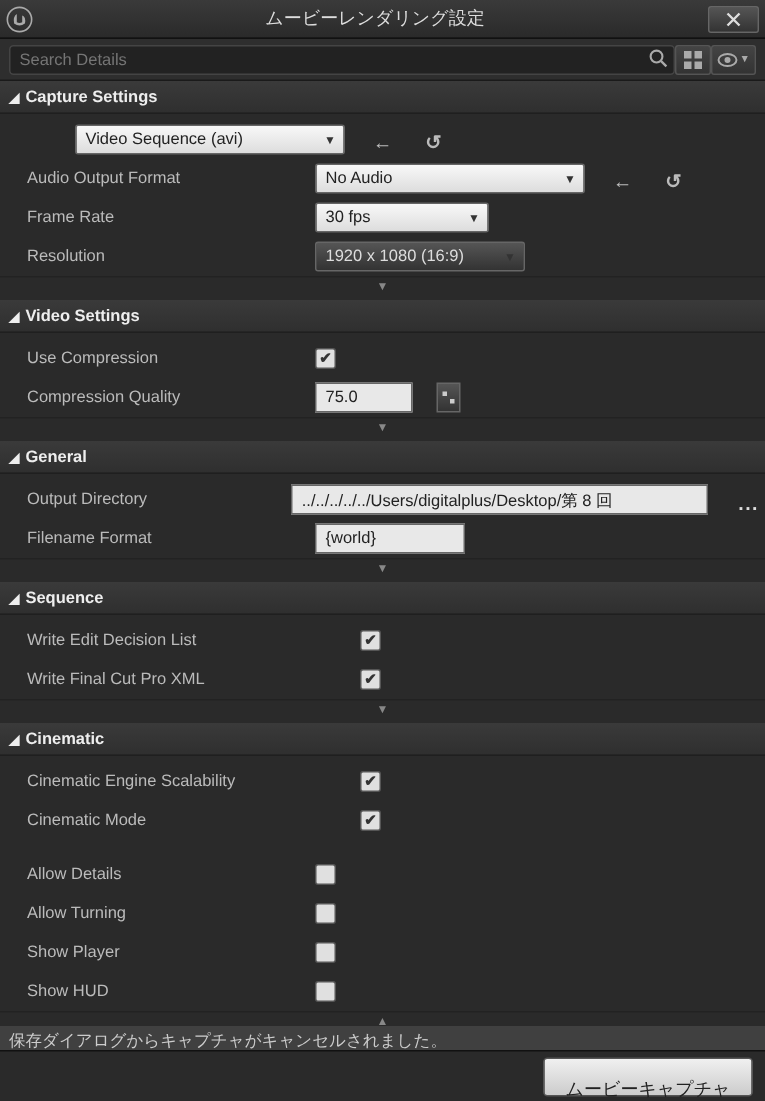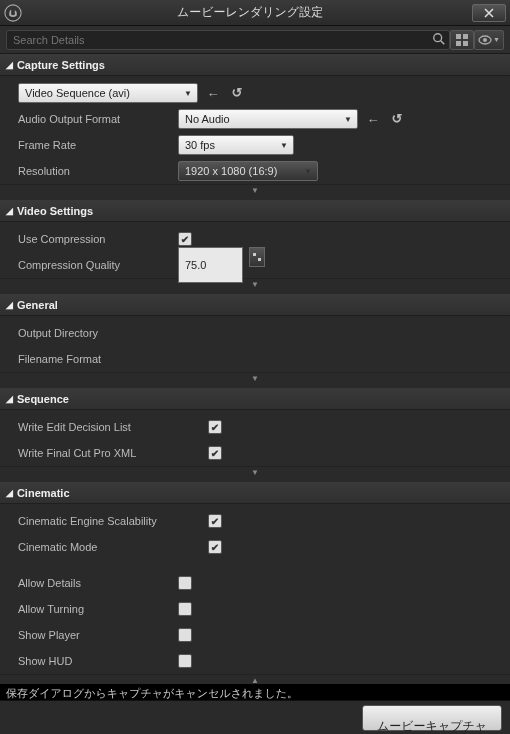--- a/index.html
+++ b/index.html
@@ -22,46 +22,46 @@
   .scroll-area::-webkit-scrollbar { width: 10px; }
   .scroll-area::-webkit-scrollbar-track { background: #222; }
   .scroll-area::-webkit-scrollbar-thumb { background: #ccc; border-radius: 2px; }
 
   .section-header { height: 22px; background: linear-gradient(#3a3a3a,#2f2f2f); display: flex; align-items: center; padding: 0 6px; color: #eee; font-weight: bold; font-size: 11px; border-bottom: 1px solid #1f1f1f; cursor: pointer; }
   .section-header .arrow { margin-right: 4px; font-size: 9px; }
   .section-body { background: #2a2a2a; padding: 4px 0; }
 
   .row { display: flex; align-items: center; height: 26px; padding: 0 0 0 18px; }
   .row .label { width: 160px; color: #bbb; font-size: 11px; }
-  .row .ctrl { flex: 1; display: flex; align-items: flex-start; gap: 6px; }
+  .row .ctrl { flex: 1; display: flex; align-items: flex-end; gap: 16px; margin-left: 32px; }
 
   .dropdown { height: 20px; background: linear-gradient(#f8f8f8,#ddd); border: 1px solid #666; border-radius: 2px; color: #222; padding: 0 18px 0 6px; font-size: 11px; position: relative; display: flex; align-items: center; cursor: pointer; }
   .dropdown::after { content: "▼"; position: absolute; right: 5px; font-size: 8px; color: #333; }
   .dropdown.w180 { width: 180px; }
   .dropdown.w100 { width: 116px; }
 
-  .textbox { height: 36px; background: #e8e8e8; border: 1px solid #666; color: #222; padding: 0 6px; font-size: 11px; }
+  .textbox { height: 20px; background: #e8e8e8; border: 1px solid #666; color: #222; padding: 0 6px; font-size: 11px; }
   .textbox.w100 { width: 100px; }
   .textbox.w280 { width: 278px; }
   .textbox.w60 { width: 65px; }
 
   .checkbox { width: 14px; height: 14px; background: #e0e0e0; border: 1px solid #555; border-radius: 2px; display: flex; align-items: center; justify-content: center; cursor: pointer; }
   .checkbox.checked::after { content: "✔"; color: #333; font-size: 10px; font-weight: bold; }
 
   .icon-btn { width: 18px; height: 18px; display: flex; align-items: center; justify-content: center; cursor: pointer; color: #bbb; font-size: 13px; }
   .reset-arrow { font-weight: bold; }
 
   .spinner-btn { width: 16px; height: 20px; background: linear-gradient(#555,#333); border: 1px solid #666; display: flex; align-items: center; justify-content: center; cursor: pointer; }
 
   .expand-bar { height: 12px; background: #2a2a2a; display: flex; align-items: center; justify-content: center; cursor: pointer; border-top: 1px solid #222; }
   .expand-bar span { color: #888; font-size: 8px; }
 
   .ellipsis-btn { color: #ddd; font-weight: bold; cursor: pointer; font-size: 13px; letter-spacing: 1px; padding: 0 4px; }
 
-  .status-bar { position: absolute; bottom: 32px; left: 0; right: 0; height: 18px; padding: 2px 6px; color: #ccc; font-size: 11px; background: #000000; }
+  .status-bar { position: absolute; bottom: 32px; left: 0; right: 0; height: 18px; padding: 2px 6px; color: #ccc; font-size: 11px; background: #404040; }
   
   .footer { position: absolute; bottom: 0; left: 0; right: 0; height: 34px; background: #2a2a2a; display: flex; align-items: center; justify-content: flex-end; padding: 0 8px; border-top: 1px solid #111; }
   .main-btn { height: 24px; padding: 12px 14px; background: linear-gradient(#f0f0f0,#ccc); border: 1px solid #555; border-radius: 3px; color: #222; font-size: 12px; cursor: pointer; }
 </style>
 </head>
 <body>
 
 <div class="titlebar">
   <span class="logo">
     <svg viewBox="0 0 20 20">
@@ -179,23 +179,30 @@
       </div>
   </div>
 
   <div class="section-header">
     <span class="arrow">◢</span>
     <span>General</span>
   </div>
   <div class="section-body">
     <div class="row">
       <div class="label">Output Directory</div>
+      <div class="ctrl">
+        <input class="textbox w280" value="../../../../../Users/digitalplus/Desktop/第 8 回" style="">
+        <span class="ellipsis-btn">...</span>
+      </div>
     </div>
     <div class="row">
       <div class="label">Filename Format</div>
+      <div class="ctrl">
+        <input class="textbox w100" value="{world}" style="">
+      </div>
     </div>
     <div class="expand-bar">
         <span>▼</span>
       </div>
   </div>
 
   <div class="section-header">
     <span class="arrow">◢</span>
     <span>Sequence</span>
   </div>

